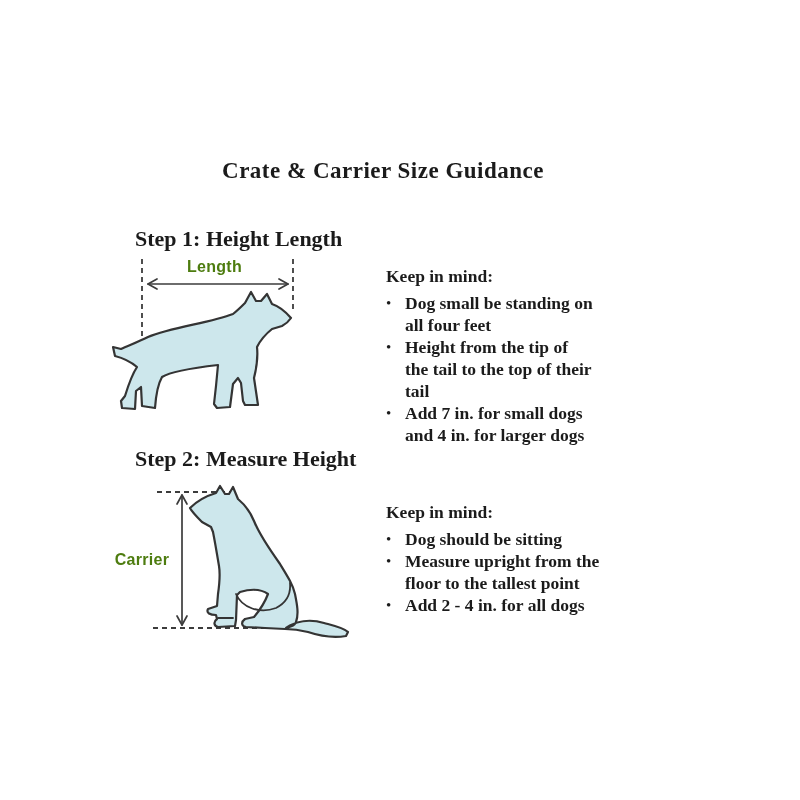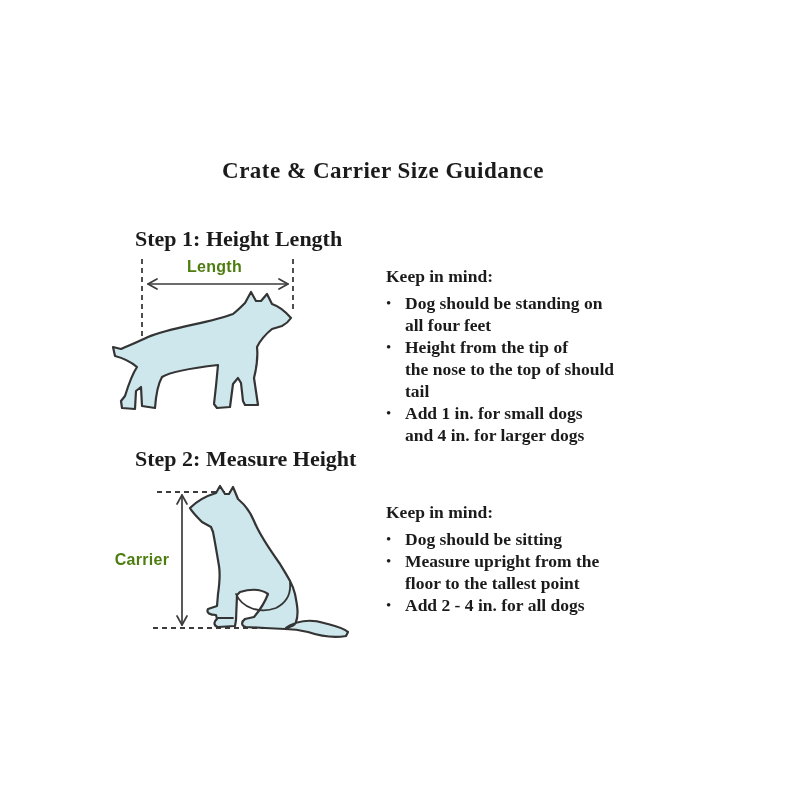--- a/index.html
+++ b/index.html
@@ -101,36 +101,36 @@
     </svg>
   </div>
   <div class="measure-label length">Length</div>
 
   <div class="notes n1">
     <div class="notes-title">Keep in mind:</div>
     <ul class="bullets">
       <li>
         <span class="dot">•</span>
         <span class="bl">
-          <span class="line">Dog should be standing on</span>
+          <span class="line">Dog small be standing on</span>
           <span class="line">all four feet</span>
         </span>
       </li>
       <li>
         <span class="dot">•</span>
         <span class="bl">
           <span class="line">Height from the tip of</span>
-          <span class="line">the nose to the top of should</span>
+          <span class="line">the tail to the top of their</span>
           <span class="line">tail</span>
         </span>
       </li>
       <li>
         <span class="dot">•</span>
         <span class="bl">
-          <span class="line">Add 1 in. for small dogs</span>
+          <span class="line">Add 7 in. for small dogs</span>
           <span class="line">and 4 in. for larger dogs</span>
         </span>
       </li>
     </ul>
   </div>
 
   <h2 class="step-heading s2">Step 2: Measure Height</h2>
 
   <div class="diagram d2">
     <svg width="215" height="160" viewBox="0 0 215 160">

